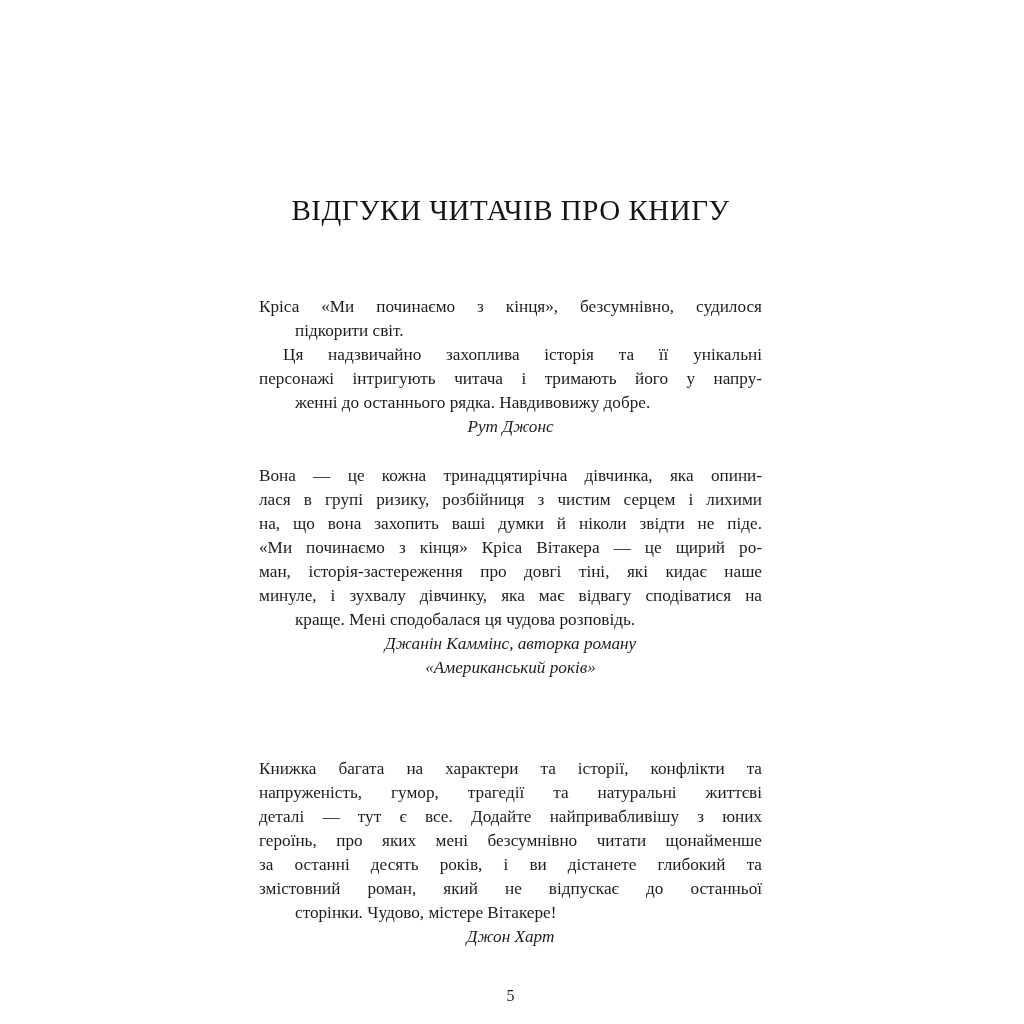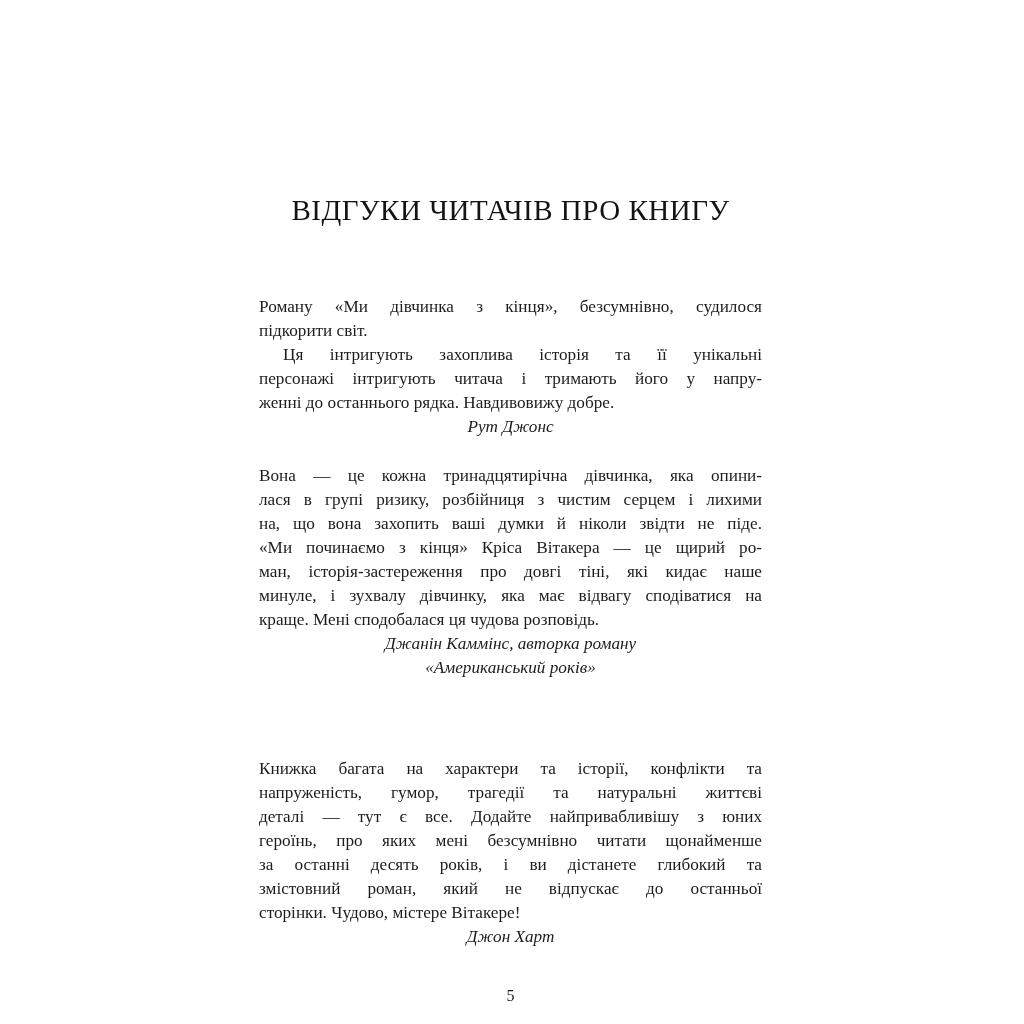--- a/index.html
+++ b/index.html
@@ -51,20 +51,21 @@
       line-height: 24px;
       font-size: 17.2px;
       font-family: "Liberation Serif", "DejaVu Serif", serif;
       white-space: nowrap;
       text-align: justify;
       text-align-last: justify;
       color: #1c1c1c;
     }
     .line.last {
       text-align-last: left;
+      margin-left: 36px;
     }
     .line.indent {
       text-indent: 24px;
     }
     .author {
       display: block;
       height: 24px;
       line-height: 24px;
       font-size: 17.2px;
       font-family: "Liberation Serif", "DejaVu Serif", serif;
@@ -88,23 +89,23 @@
 </head>
 <body>
 
 <div class="page">
 
   <h1 class="title">
     <span class="tline">ВІДГУКИ ЧИТАЧІВ ПРО КНИГУ</span>
   </h1>
 
   <div class="review" style="top:279px;">
-    <span class="line">Роману «Ми дівчинка з кінця», безсумнівно, судилося</span>
+    <span class="line">Кріса «Ми починаємо з кінця», безсумнівно, судилося</span>
     <span class="line last">підкорити світ.</span>
-    <span class="line indent">Ця інтригують захоплива історія та її унікальні</span>
+    <span class="line indent">Ця надзвичайно захоплива історія та її унікальні</span>
     <span class="line">персонажі інтригують читача і тримають його у напру-</span>
     <span class="line last">женні до останнього рядка. Навдивовижу добре.</span>
     <span class="author">Рут Джонс</span>
   </div>
 
   <div class="review" style="top:448px;">
     <span class="line">Вона — це кожна тринадцятирічна дівчинка, яка опини-</span>
     <span class="line">лася в групі ризику, розбійниця з чистим серцем і лихими</span>
     <span class="line">на, що вона захопить ваші думки й ніколи звідти не піде.</span>
     <span class="line">«Ми починаємо з кінця» Кріса Вітакера — це щирий ро-</span>

